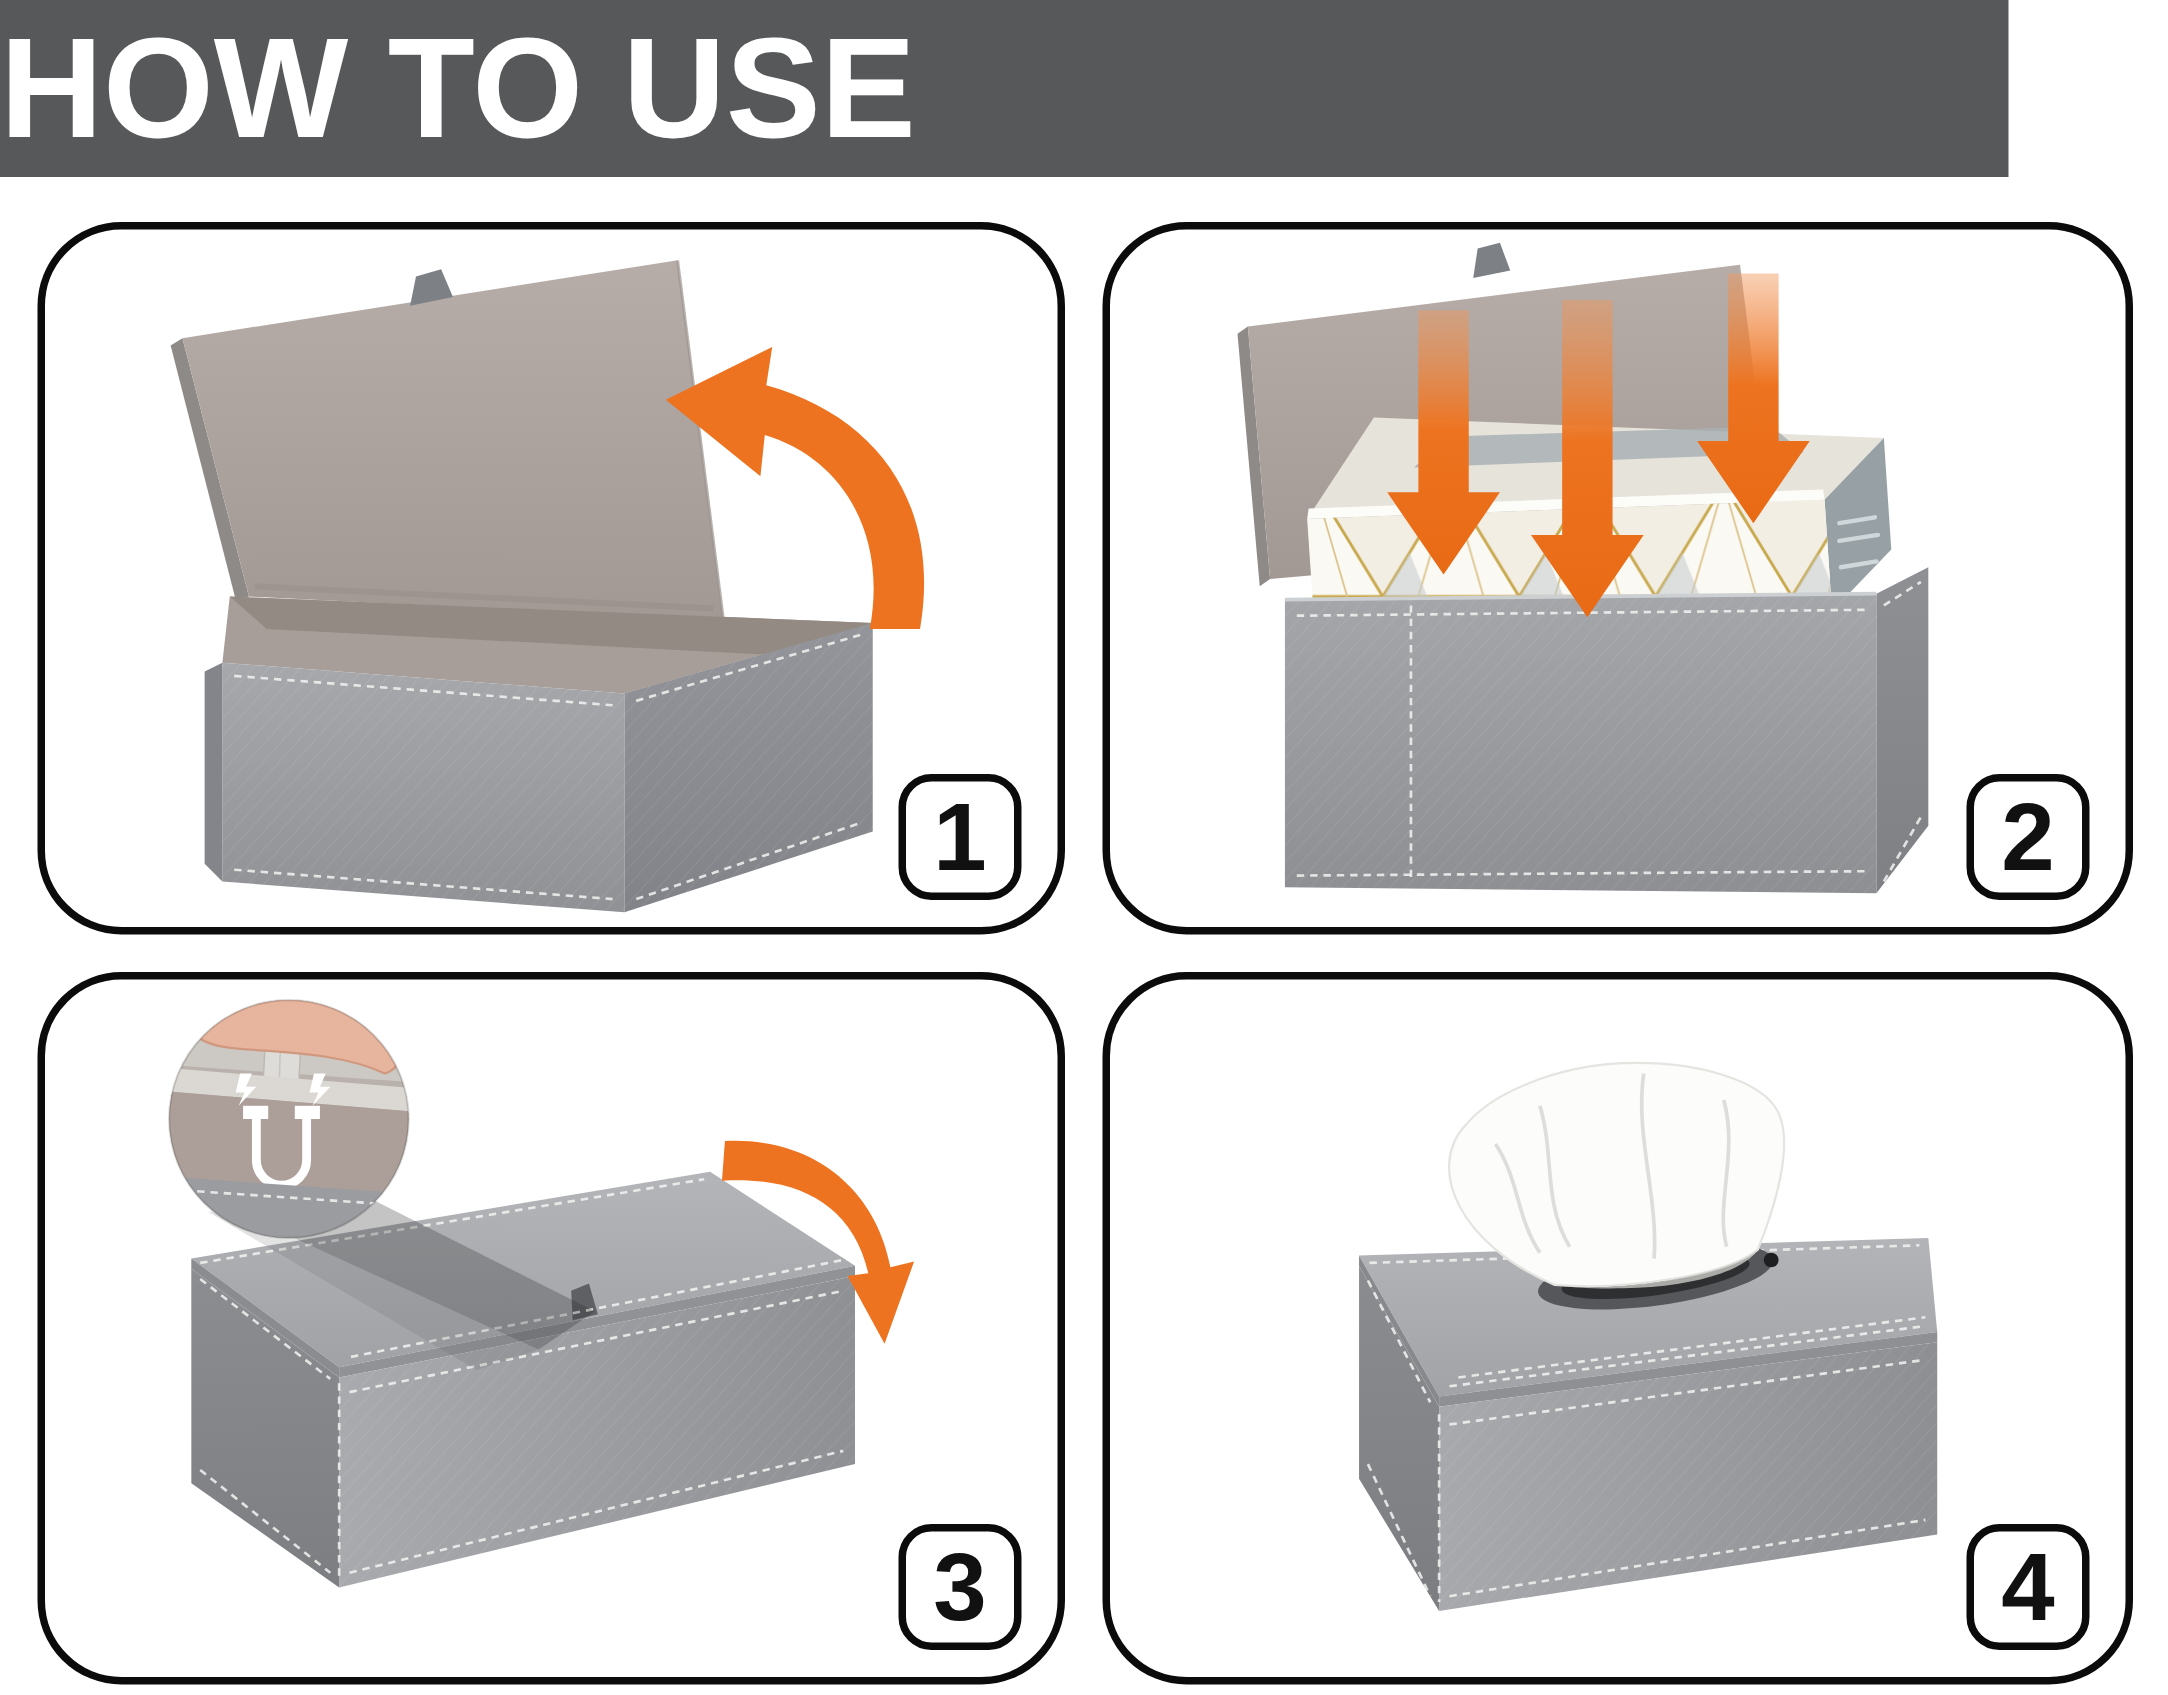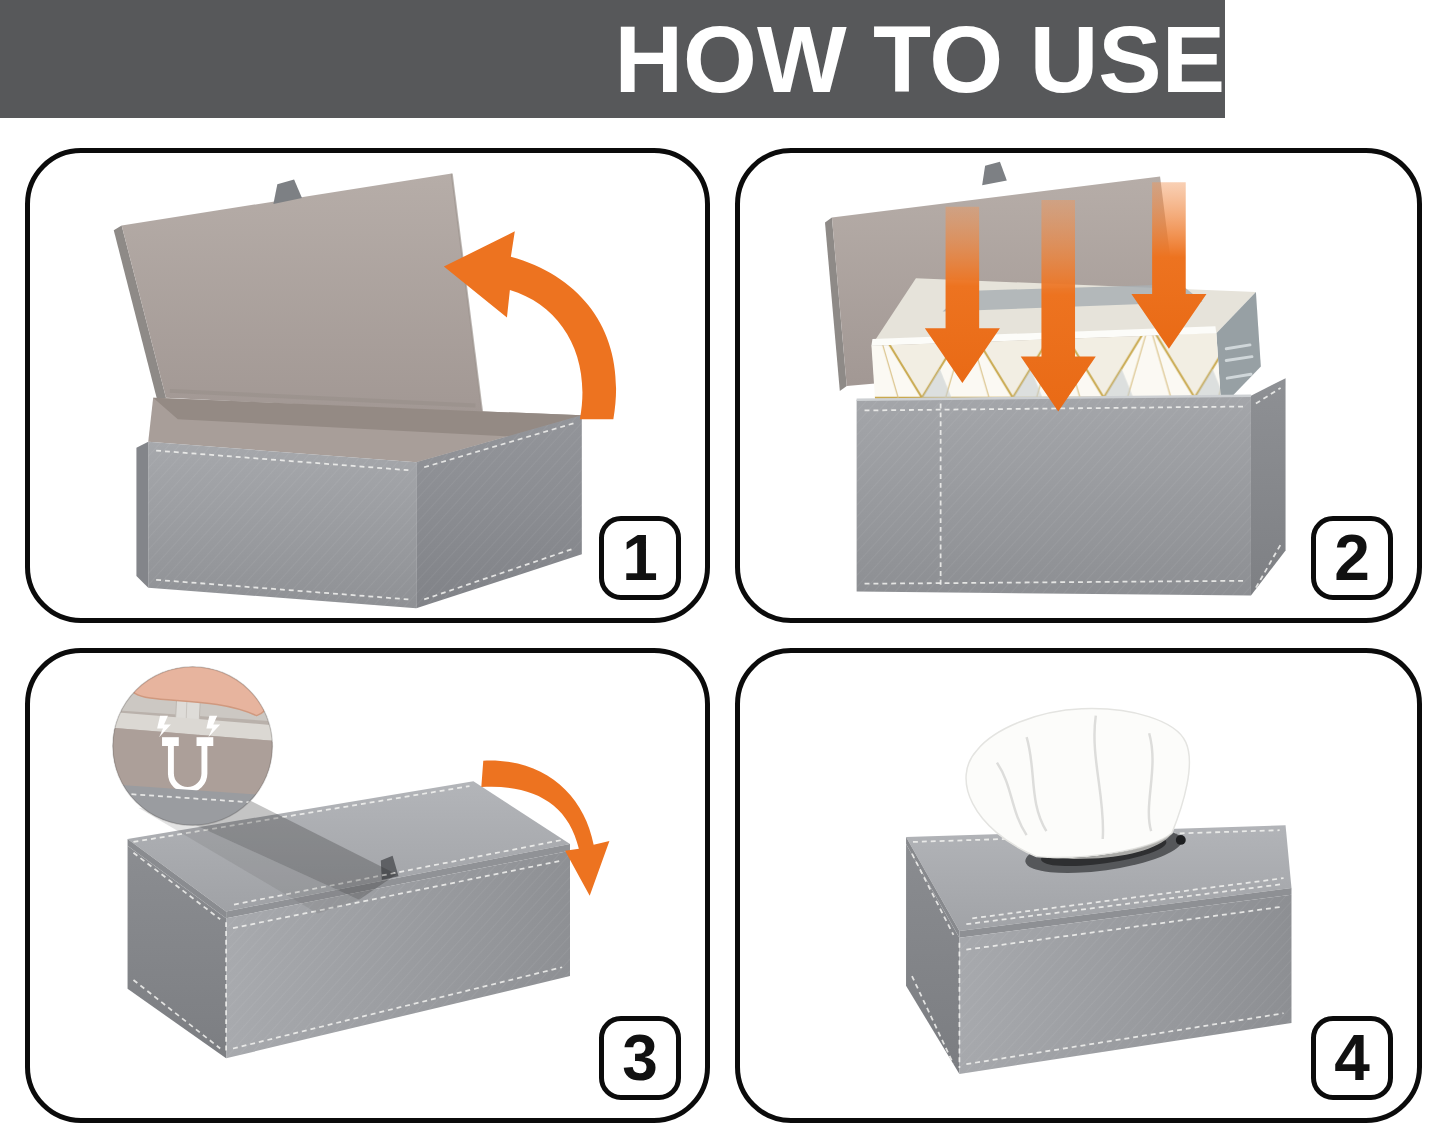--- a/index.html
+++ b/index.html
@@ -2,23 +2,23 @@
 <html style="--page-bg: #ffffff; --header-bg: #57585a; --panel-border: #0b0b0b; --accent-orange: #ed7320; --box-gray: #9a9ca0; --box-gray-dark: #85878b; --box-gray-light: #aeb0b4; --lid-taupe: #ada29c; --interior-taupe: #a3998f; --stitch: #f3f3f1; --tissue-cream: #f2eee3; --tissue-gold: #c9a94e; --kleenex-gray: #97a0a4; --skin: #e7b49e;"><head>
 <meta charset="utf-8">
 <style>
   html,body{margin:0;padding:0}
   body{
     width:1445px;height:1130px;position:relative;overflow:hidden;
     background:var(--page-bg,#ffffff);
     font-family:"Liberation Sans", sans-serif;
   }
   .header{
-    position:absolute;left:0;top:0;width:1225px;height:118px;
+    position:absolute;left:0;top:0;width:1339px;height:118px;
     background:var(--header-bg,#57585a);
-    display:flex;align-items:center;justify-content:flex-end;
+    display:flex;align-items:center;justify-content:flex-start;
   }
   .header h1{
     margin:0;color:#ffffff;font-size:95px;font-weight:700;
     letter-spacing:0;line-height:1;white-space:nowrap;
   }
   .panel{
     position:absolute;box-sizing:border-box;background:#ffffff;
     border:5px solid var(--panel-border,#0b0b0b);
     border-radius:56px;overflow:hidden;
   }

